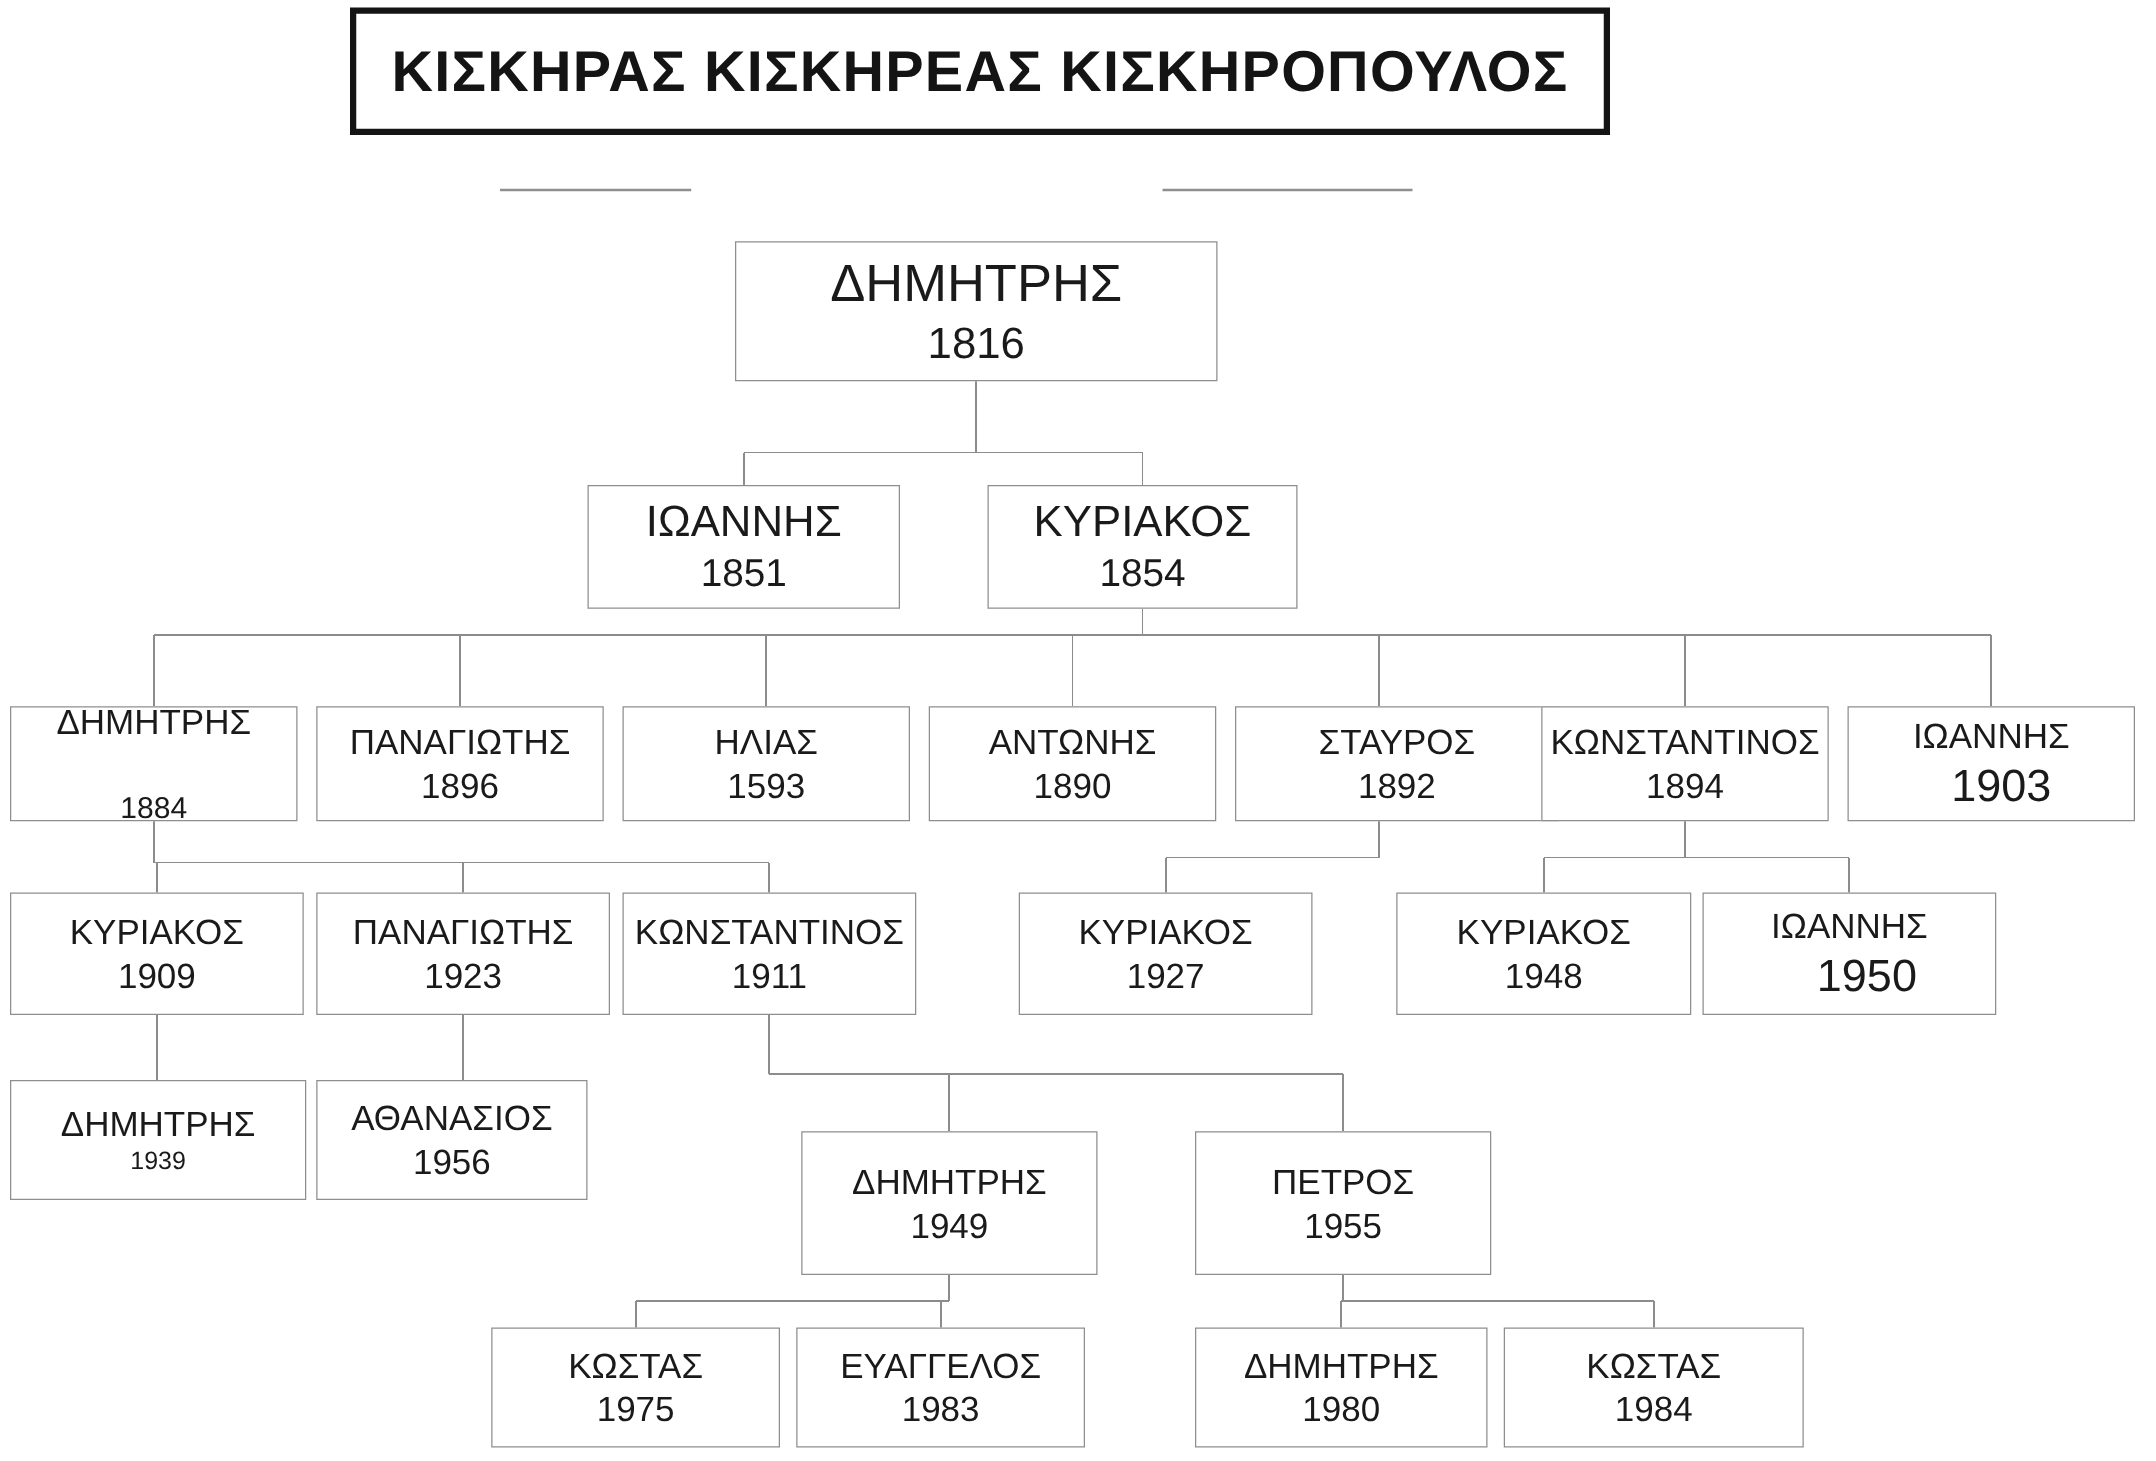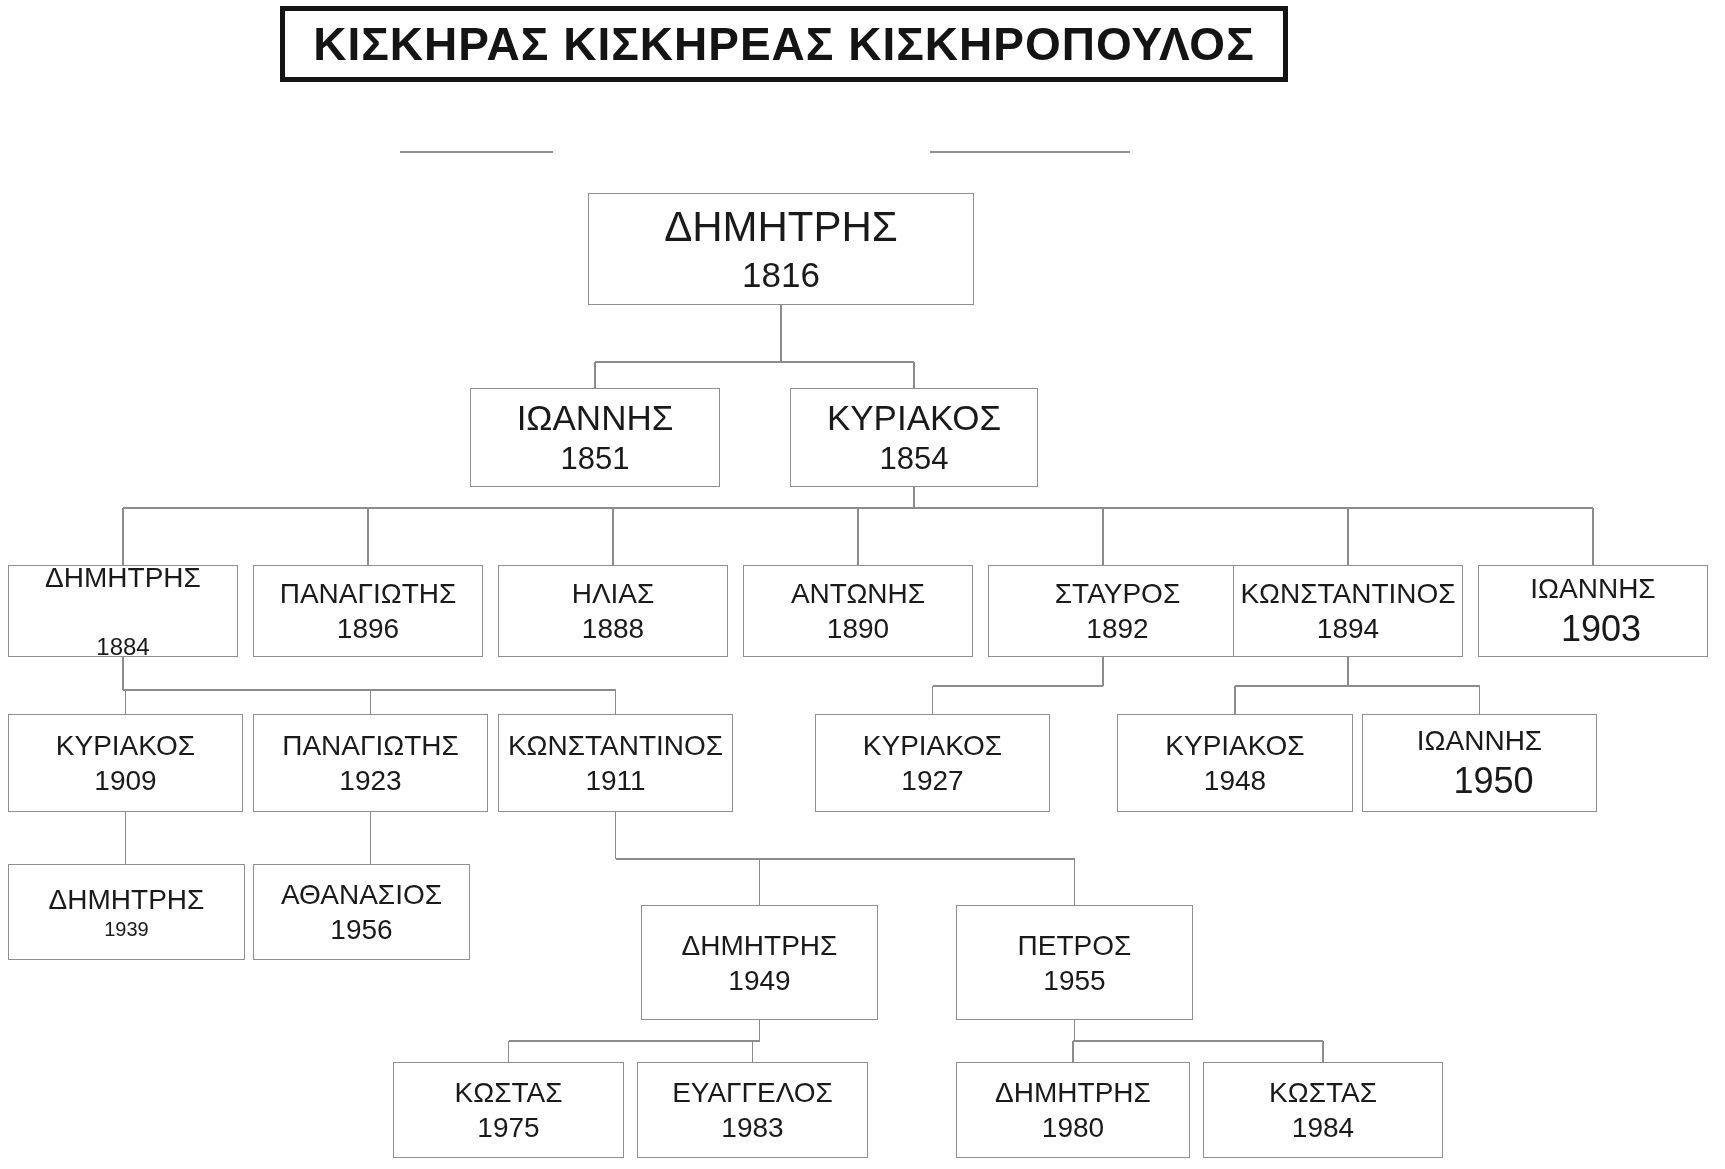--- a/index.html
+++ b/index.html
@@ -4,21 +4,21 @@
 <style>
   html,body{margin:0;padding:0;background:#ffffff;}
   #canvas{
     position:relative;
     width:1725px;height:1169px;
     background:#ffffff;
     font-family:"Liberation Sans", sans-serif;
     overflow:hidden;
   }
   #title-box{
-    position:absolute;left:280px;top:6px;width:1008px;height:76px;
+    position:absolute;left:280px;top:6px;width:1008px;height:102px;
     border:5px solid #141414;box-sizing:border-box;
     display:flex;align-items:center;justify-content:center;
     font-size:46px;font-weight:700;color:#141414;letter-spacing:1px;
     background:#ffffff;white-space:nowrap;
   }
   .subtitle-rule{position:absolute;height:2px;background:#8f8f8f;}
   #subtitle-rule-left{left:400px;top:151px;width:153px;}
   #subtitle-rule-right{left:930px;top:151px;width:200px;}
   #subtitle-text{
     position:absolute;left:553px;top:122px;width:378px;
@@ -103,21 +103,21 @@
       <div class="pbox" style="left: 8px; top: 565px; width: 230px; height: 92px;">
         <div class="pname" style="font-size: 28px;">ΔΗΜΗΤΡΗΣ</div>
         <div class="pyear" style="font-size: 24px; margin-top: 37px;">1884</div>
       </div>
       <div class="pbox" style="left: 253px; top: 565px; width: 230px; height: 92px;">
         <div class="pname" style="font-size: 28px;">ΠΑΝΑΓΙΩΤΗΣ</div>
         <div class="pyear" style="font-size: 28px;">1896</div>
       </div>
       <div class="pbox" style="left: 498px; top: 565px; width: 230px; height: 92px;">
         <div class="pname" style="font-size: 28px;">ΗΛΙΑΣ</div>
-        <div class="pyear" style="font-size: 28px;">1888</div>
+        <div class="pyear" style="font-size: 28px;">1593</div>
       </div>
       <div class="pbox" style="left: 743px; top: 565px; width: 230px; height: 92px;">
         <div class="pname" style="font-size: 28px;">ΑΝΤΩΝΗΣ</div>
         <div class="pyear" style="font-size: 28px;">1890</div>
       </div>
       <div class="pbox" style="left: 988px; top: 565px; width: 259px; height: 92px;">
         <div class="pname" style="font-size: 28px;">ΣΤΑΥΡΟΣ</div>
         <div class="pyear" style="font-size: 28px;">1892</div>
       </div>
       <div class="pbox" style="left: 1233px; top: 565px; width: 230px; height: 92px;">

